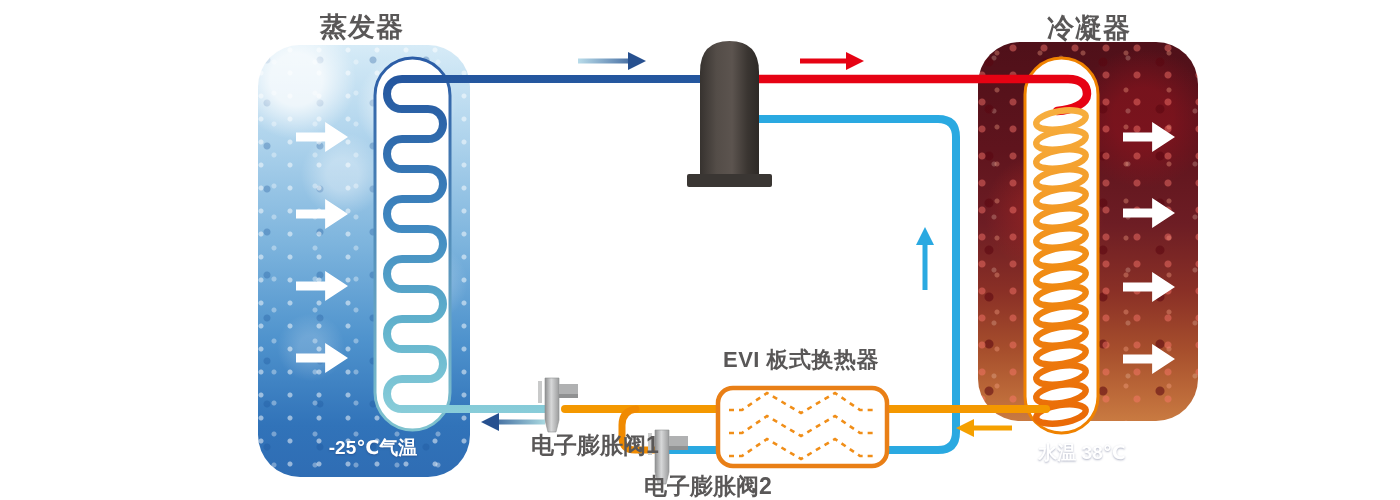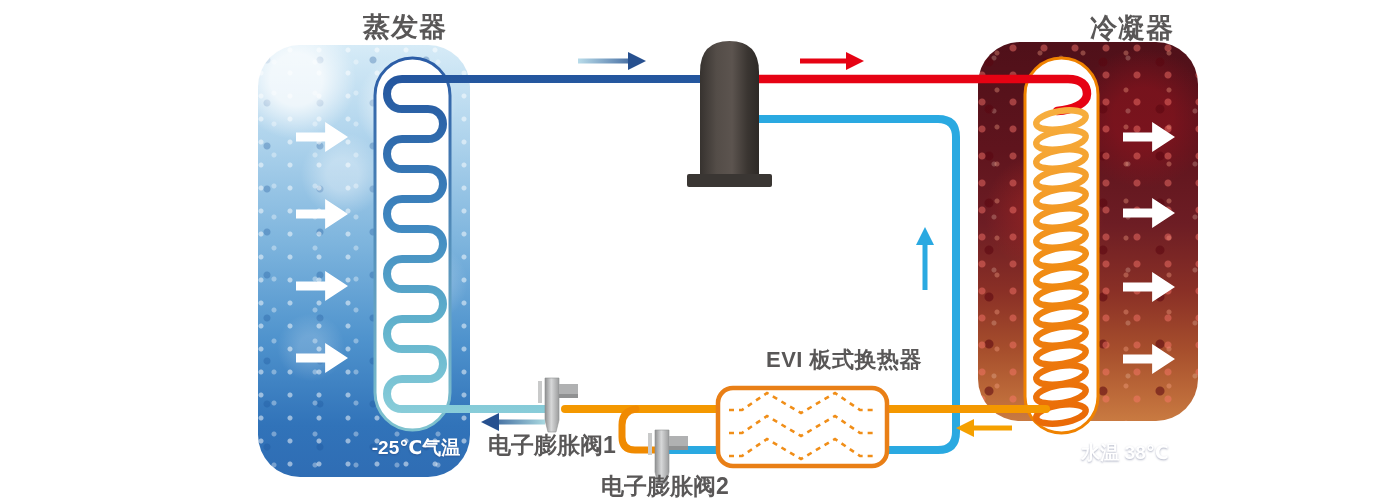--- a/index.html
+++ b/index.html
@@ -38,23 +38,23 @@
   .warrow{
     position:absolute;width:52px;height:30px;background:#ffffff;
     clip-path:polygon(0 35%,56% 35%,56% 0,100% 50%,56% 100%,56% 65%,0 65%);
   }
   
   svg.overlay{position:absolute;left:0;top:0;width:1400px;height:500px;}
   
   .lbl{position:absolute;color:#595757;font-weight:bold;white-space:nowrap;}
   .lbl-top{font-size:27px;letter-spacing:1px;}
   .lbl-mid{font-size:22px;letter-spacing:.5px;}
-  .lbl-valve{font-size:23px;}
+  .lbl-valve{font-size:23px;margin-left:43px;}
   .lbl-temp{color:#ffffff;font-size:19px;font-weight:bold;text-shadow:0 1px 2px rgba(30,40,90,.35);}
-  .ctr{transform:translateX(-50%);margin-left:43px;}
+  .ctr{transform:translateX(-50%);}
 </style>
 </head>
 <body>
 
 <div class="stage">
 
   <div class="box box-evap">
     <div class="warrow" style="left:38px;top:77px;"></div>
     <div class="warrow" style="left:38px;top:154px;"></div>
     <div class="warrow" style="left:38px;top:226px;"></div>

